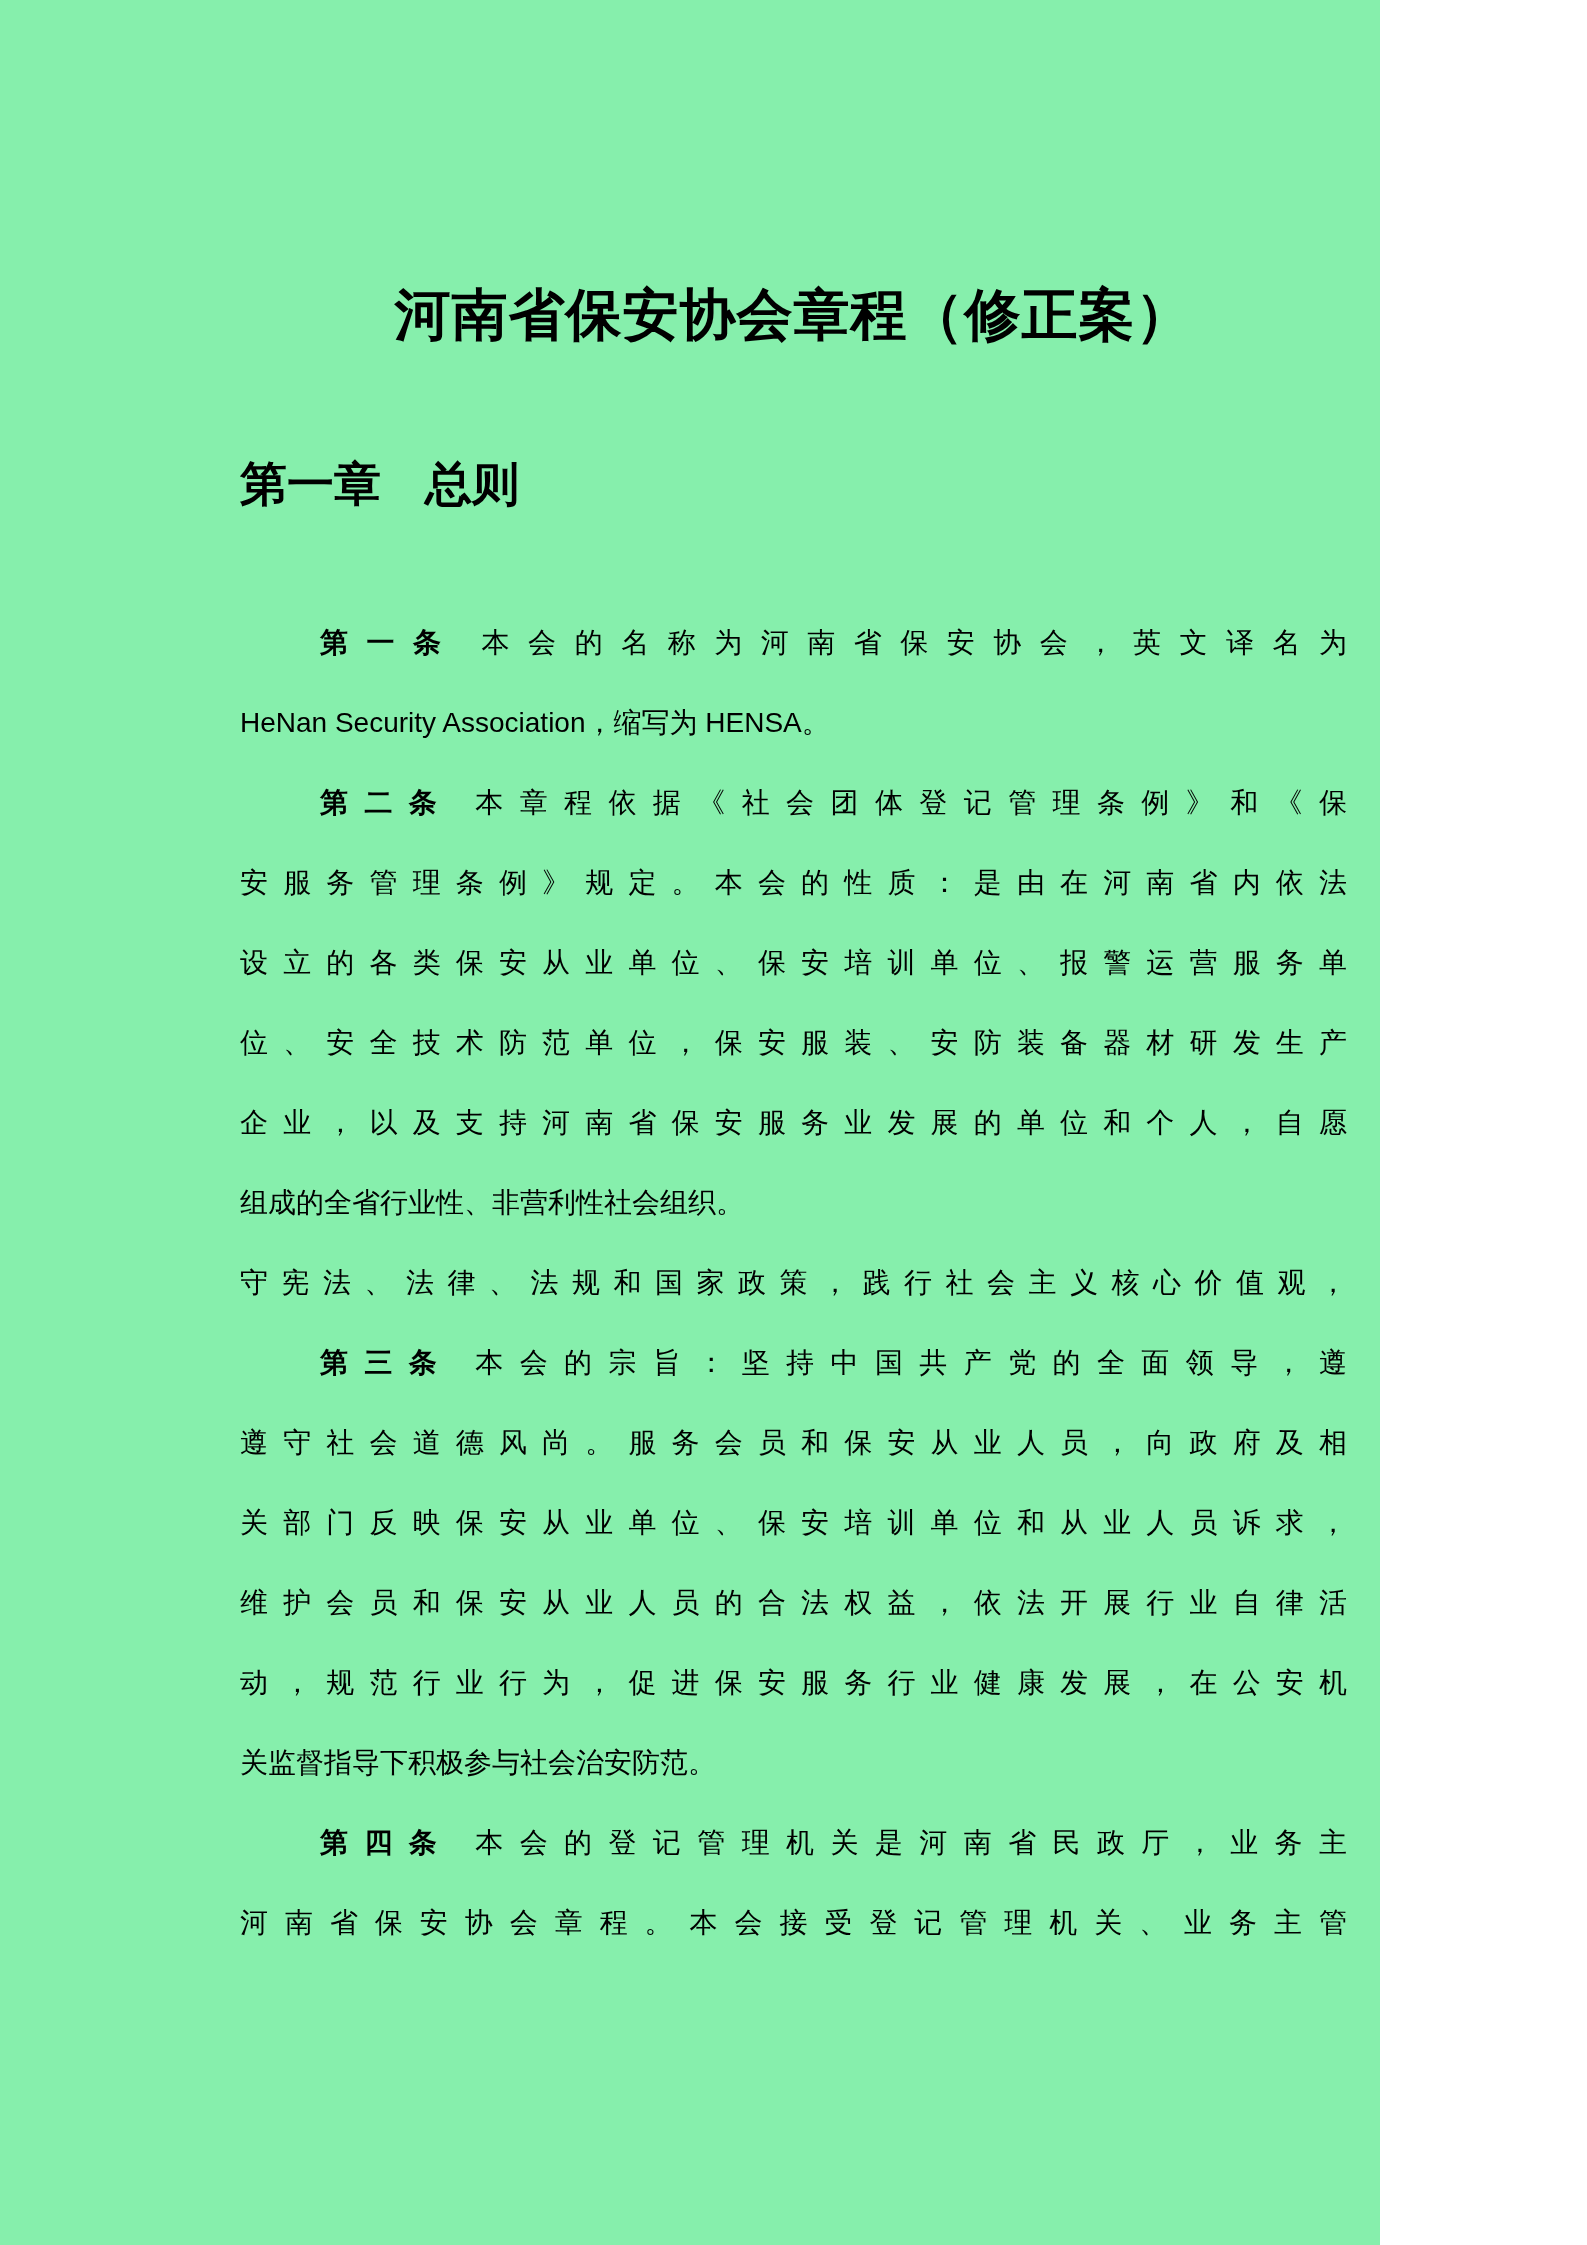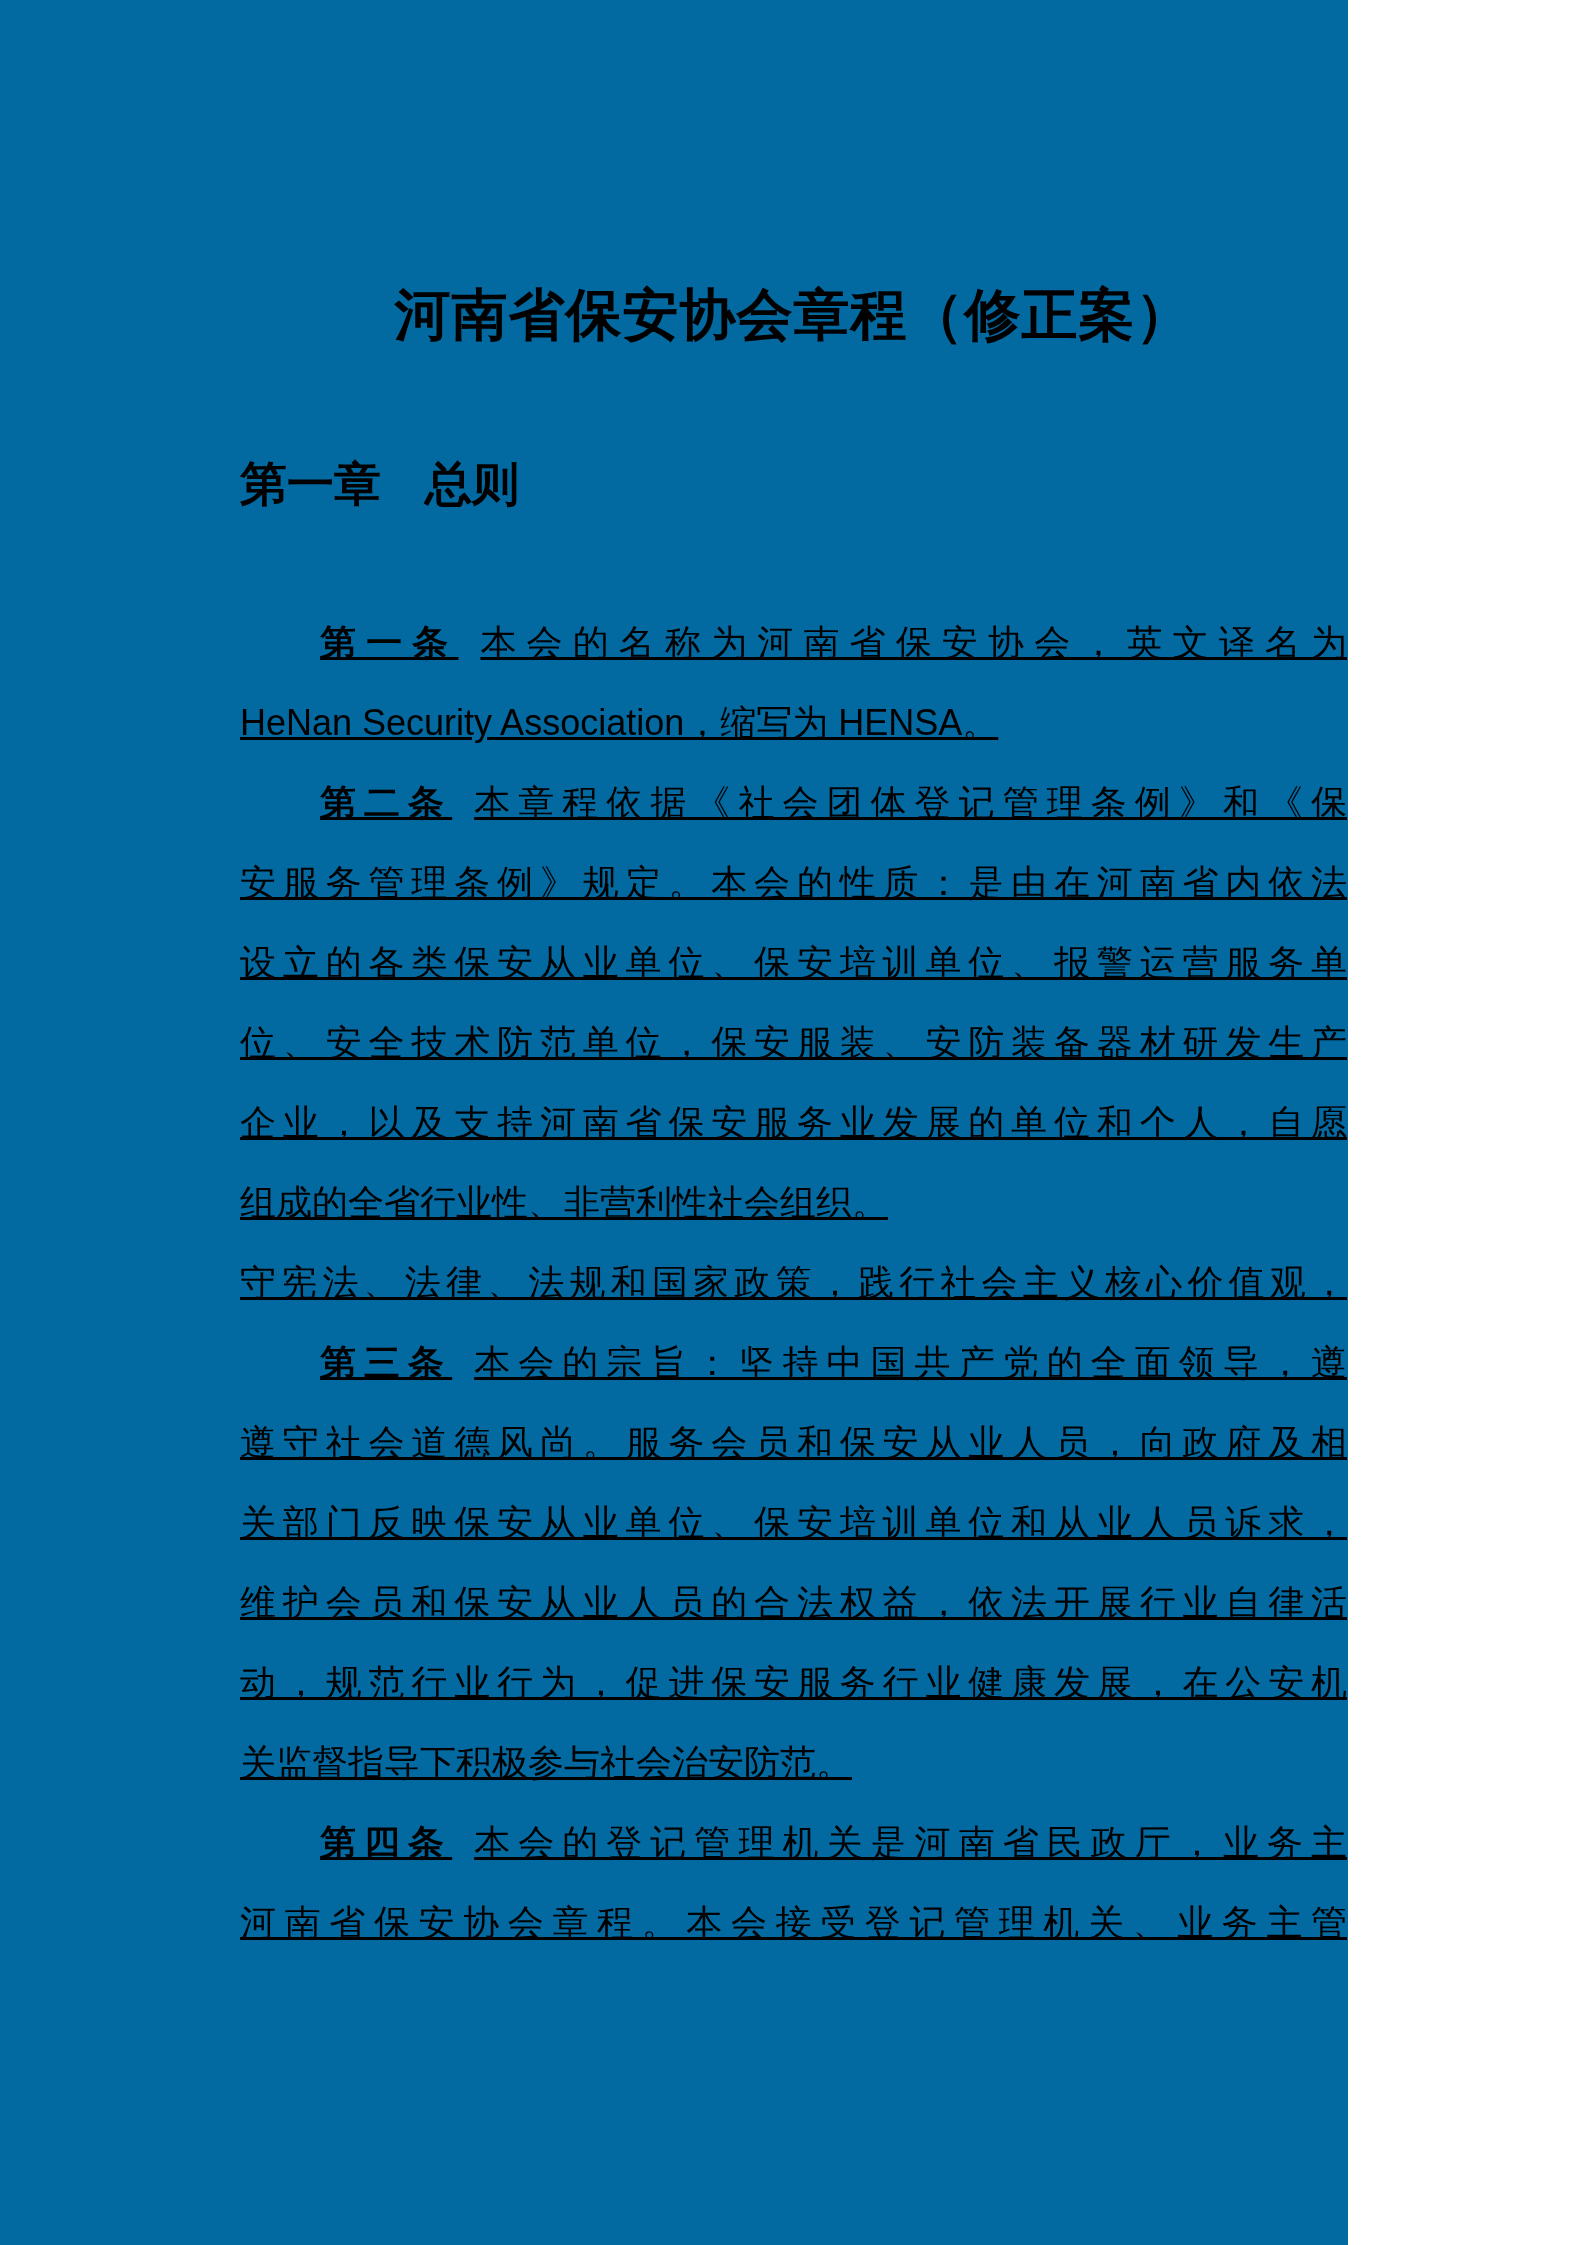--- a/index.html
+++ b/index.html
@@ -10,22 +10,23 @@
   body {
     width: 1587px;
     height: 2245px;
     font-family: "Liberation Sans", sans-serif;
     color: #000000;
   }
   .page {
     position: relative;
     width: 1348px;
     height: 2245px;
-    background: #0369a1;
+    background: #86efac;
     overflow: hidden;
+    padding-left: 32px;
   }
   .content {
     position: absolute;
     left: 240px;
     top: 0;
     width: 1107px;
   }
   .doc-title {
     margin: 0;
     padding-top: 287px;
@@ -40,23 +41,22 @@
     margin: 117px 0 0 0;
     font-size: 47px;
     line-height: 48px;
     font-weight: 700;
   }
   .chapter .chapter-title-text {
     margin-left: 44px;
   }
   .body-block {
     margin-top: 95px;
-    font-size: 36px;
+    font-size: 28px;
     line-height: 80px;
-    text-decoration: underline;
   }
   .paragraph {
     margin: 0;
   }
   .line {
     height: 80px;
     text-align: justify;
     text-align-last: justify;
     text-justify: inter-character;
     overflow: hidden;

